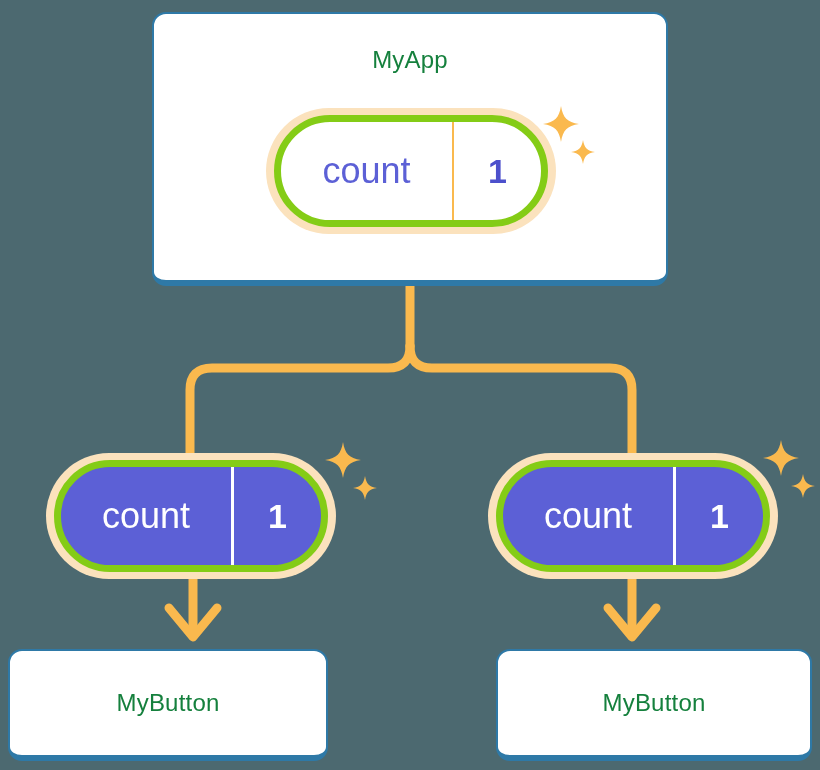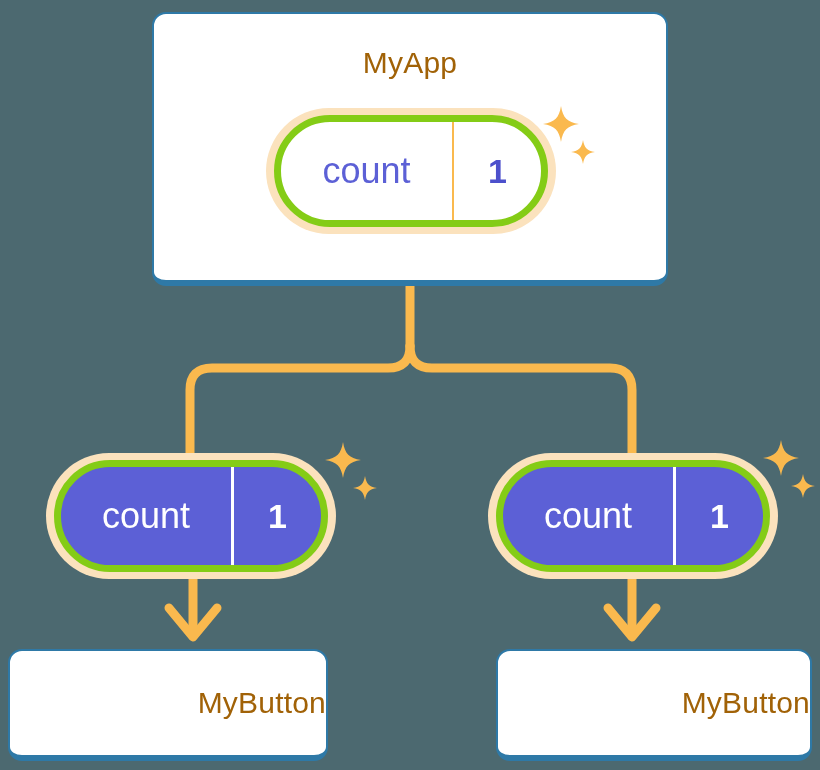--- a/index.html
+++ b/index.html
@@ -32,40 +32,39 @@
     background: #ffffff;
     border: 2px solid #2e79a7;
     border-bottom: 6px solid #2e79a7;
     border-radius: 14px;
     box-sizing: border-box;
     display: flex;
     flex-direction: column;
     align-items: center;
   }
   .card-title {
-    color: #a16207;
-    font-size: 30px;
+    color: #15803d;
+    font-size: 24px;
     font-weight: 500;
     letter-spacing: 0.2px;
     line-height: 1;
     white-space: nowrap;
   }
 
   #app-card {
     left: 152px;
     top: 12px;
     width: 516px;
     height: 274px;
     padding-top: 34px;
   }
 
   .leaf-card {
     height: 112px;
     justify-content: center;
-    align-items: flex-end;
   }
   #leaf-card-left {
     left: 8px;
     top: 649px;
     width: 320px;
   }
   #leaf-card-right {
     left: 496px;
     top: 649px;
     width: 316px;

